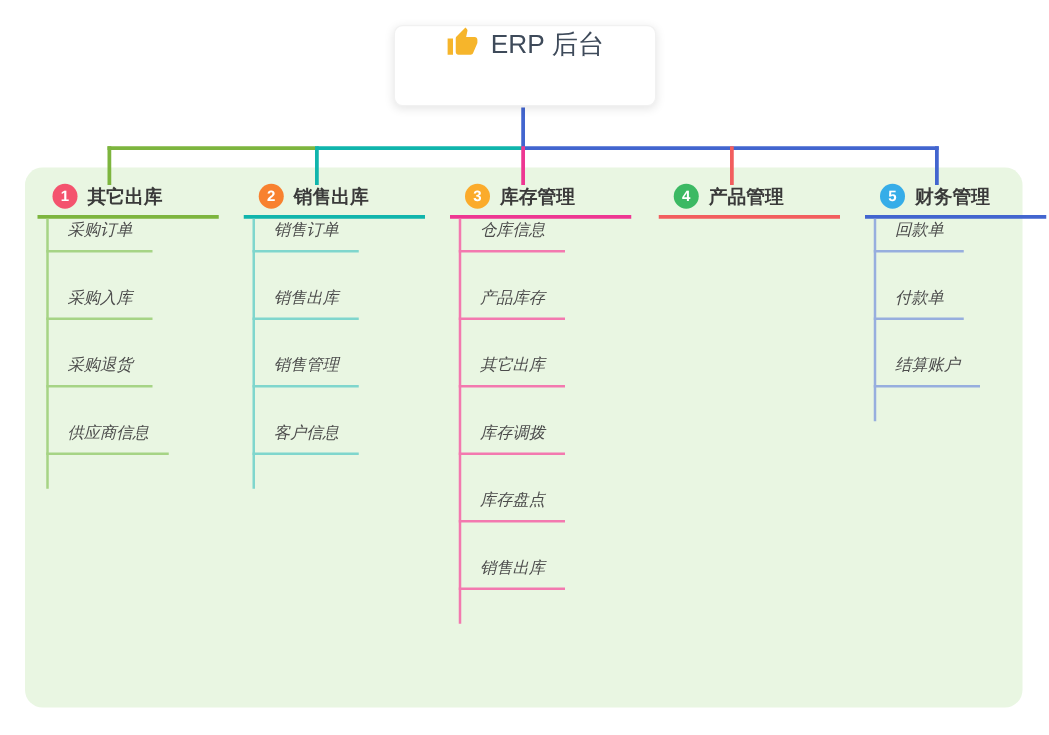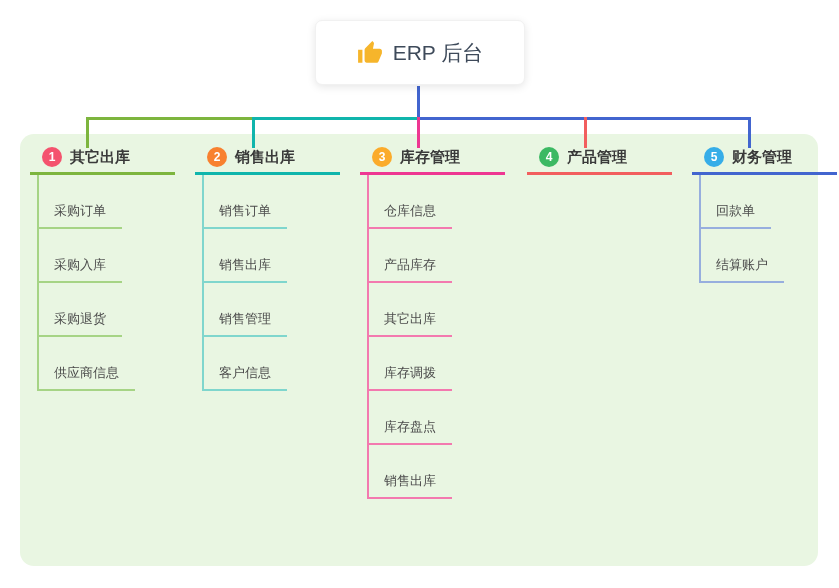--- a/index.html
+++ b/index.html
@@ -8,21 +8,21 @@
   .stage { position:relative; width:839px; height:588px; background:#fff; overflow:hidden; }
 
   
   .panel { position:absolute; left:20px; top:134px; width:798px; height:432px;
            background:#e9f6e2; border-radius:14px; }
 
   
   .root-card { position:absolute; left:315px; top:20px; width:210px; height:65px;
                background:#fff; border:1px solid #f1f1f1; border-radius:7px;
                box-shadow:0 2px 8px rgba(0,0,0,.10);
-               display:flex; align-items:center; justify-content:center; gap:10px;
+               display:flex; justify-content:center; gap:10px;
                font-size:21px; font-weight:500; color:#3e4a5a; z-index:3; }
   .thumb-icon { width:26px; height:26px; display:inline-block; }
 
   
   .stem { position:absolute; left:417px; top:86px; width:3px; height:32px; background:#4265cf; }
   .bus  { position:absolute; top:117px; height:3px; }
   .bus.seg1 { left:86px;  width:167px; background:#7db53e; }
   .bus.seg2 { left:253px; width:165px; background:#10b5ac; }
   .bus.seg3 { left:418px; width:333px; background:#4265cf; }
   .drop { position:absolute; top:117px; width:3px; height:31px; }
@@ -47,21 +47,21 @@
   .badge { width:20px; height:20px; border-radius:50%; flex:0 0 20px;
            color:#fff; font-size:12px; font-weight:700;
            display:flex; align-items:center; justify-content:center; }
   .p1 .badge { background:#f4536e; }
   .p2 .badge { background:#f8812f; }
   .p3 .badge { background:#fbab2b; }
   .p4 .badge { background:#3cb963; }
   .p5 .badge { background:#36ade8; }
 
   .children { margin-left:7px; border-left:2px solid var(--lc); }
-  .child-row { height:54px; display:flex; align-items:flex-end; }
+  .child-row { height:54px; display:flex; align-items:flex-start;font-style:italic; }
   .child-node { display:inline-block; white-space:nowrap;
                 padding:0 16px 7px 17px; margin-left:-2px;
                 border-bottom:2px solid var(--lc);
                 font-size:13px; color:#4c4c4c; }
 </style>
 </head>
 <body>
 
 <div class="stage">
 
@@ -163,18 +163,21 @@
   <div class="branch p5">
     <div class="branch-header">
       <span class="badge">5</span>
       <span>财务管理</span>
     </div>
     <div class="children">
       <div class="child-row">
           <span class="child-node">回款单</span>
         </div>
       <div class="child-row">
+          <span class="child-node">付款单</span>
+        </div>
+      <div class="child-row">
           <span class="child-node">结算账户</span>
         </div>
     </div>
   </div>
 
 </div>
 
 </body></html>

